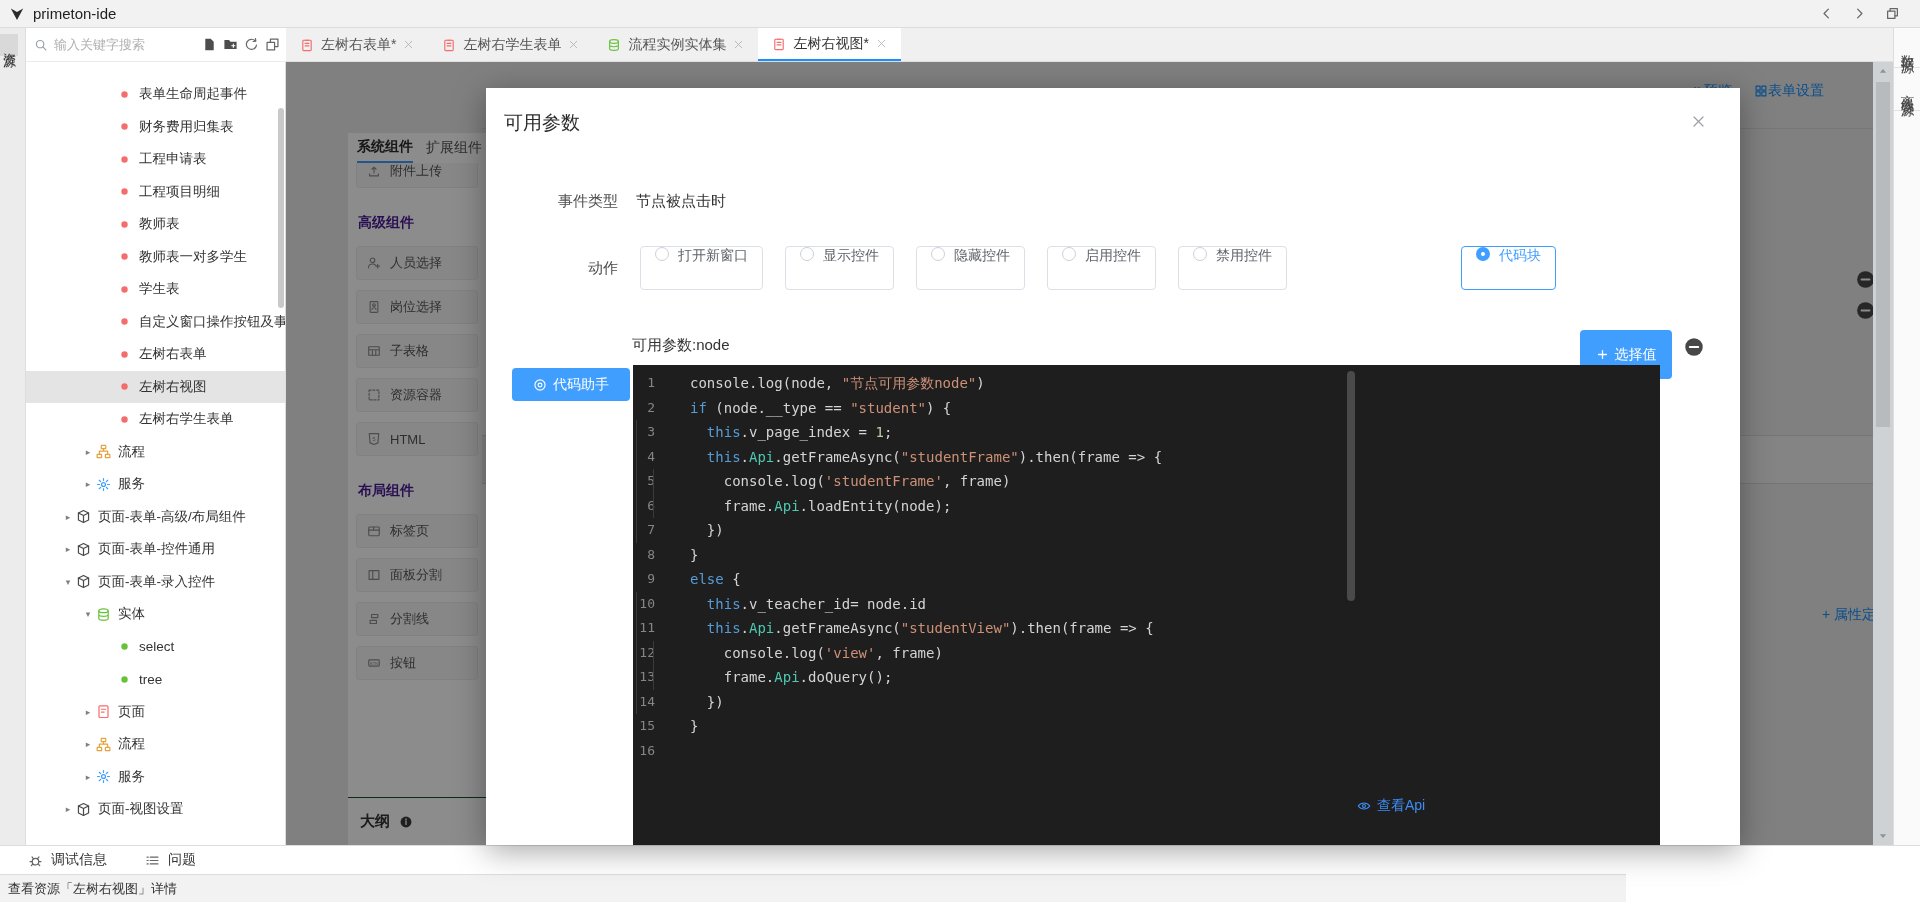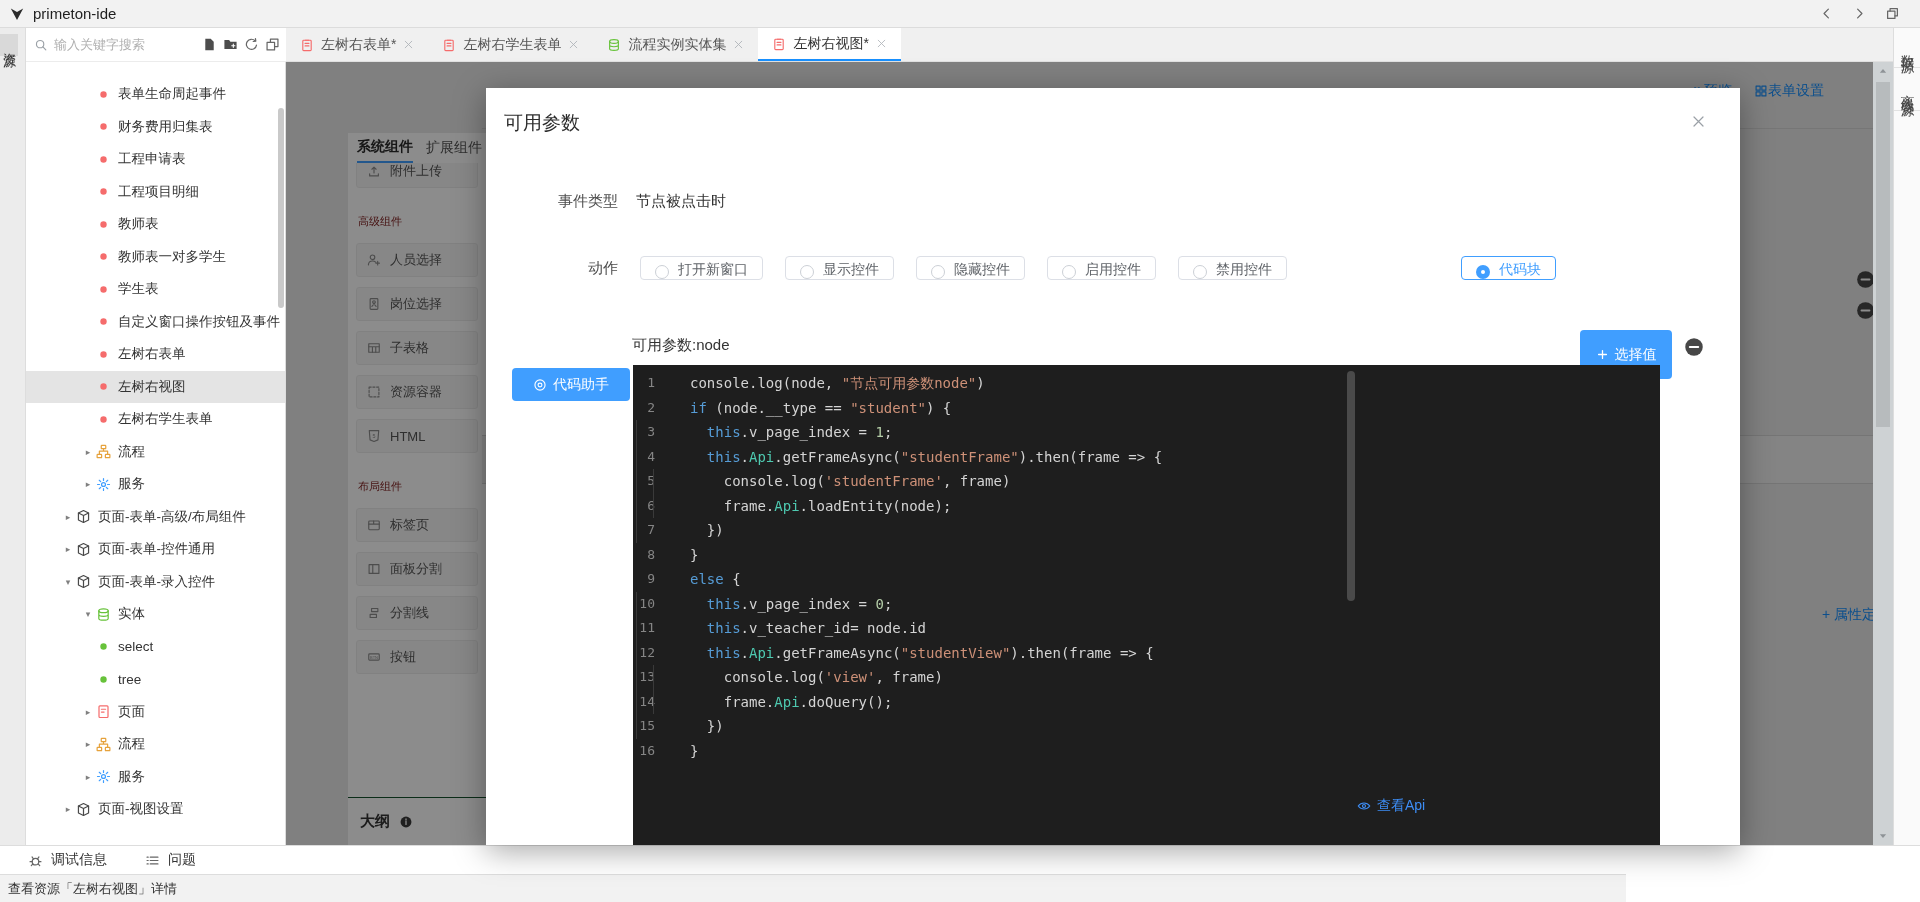--- a/index.html
+++ b/index.html
@@ -27,37 +27,37 @@
     border-bottom:1px solid #ececec;display:flex;align-items:center;padding-left:8px;box-sizing:border-box;}
   #search-ph{font-size:13px;color:#b0b0b0;margin-left:6px;white-space:nowrap;}
   #explorer-icons{margin-left:auto;display:flex;gap:6px;align-items:center;padding-right:6px;}
   #tree-panel{position:absolute;left:26px;top:62px;width:260px;height:783px;background:#fff;
     border-right:1px solid #ddd;box-sizing:border-box;overflow:hidden;}
   #tree{padding-top:16px;}
   .trow{display:flex;align-items:center;height:32.5px;font-size:13.5px;color:#333;white-space:nowrap;}
   .trow.sel{background:#e4e4e4;}
   .trow .arr{width:16px;font-size:9px;color:#808080;text-align:center;flex:none;}
   .trow .ic{margin-right:7px;}
-  .lv1{padding-left:34px}.lv2{padding-left:54px}.lv3{padding-left:70px}
+  .lv1{padding-left:34px}.lv2{padding-left:54px}.lv3{padding-left:91px}
   #tree-scroll{position:absolute;right:1px;top:46px;width:6px;height:200px;background:#c9c9c9;border-radius:3px;}
   
   #tab-bar{position:absolute;left:286px;top:28px;width:1607px;height:34px;background:#f0f0f0;
     border-bottom:1px solid #e0e0e0;display:flex;box-sizing:border-box;}
   .tab{display:flex;align-items:center;gap:7px;padding:0 14px;font-size:14px;color:#555;box-sizing:border-box;}
   .tab.active{background:#fff;border-bottom:2px solid #1890ff;color:#333;}
   .tab-close{opacity:.75;}
   
   #main{position:absolute;left:286px;top:62px;width:1587px;height:783px;background:#e9e9e9;overflow:hidden;}
   #overlay{position:absolute;inset:0;background:rgba(0,0,0,0.45);z-index:3;}
   #cpanel{position:absolute;left:62px;top:71px;width:138px;bottom:0;background:#fff;z-index:1;}
   #cp-tabs{height:30px;display:flex;gap:13px;padding:0 9px;font-size:14px;align-items:center;background:#fff;position:relative;z-index:2;}
   .cp-tab{height:100%;display:flex;align-items:center;box-sizing:border-box;color:#555;white-space:nowrap;}
   .cp-tab.active{color:#2b2b2b;font-weight:bold;border-bottom:2px solid #409eff;}
   #cp-body{position:absolute;top:30px;bottom:48px;left:0;right:0;overflow:hidden;padding:0 8px;}
-  .psec-title{font-size:11px;font-weight:normal;color:#7f1d1d;margin:26px 0 14px 2px;}
+  .psec-title{font-size:14px;font-weight:bold;color:#4c1d95;margin:26px 0 14px 2px;}
   .pitem{height:34px;background:#f6f6f6;border:1px solid #ececec;border-radius:3px;display:flex;
     align-items:center;gap:9px;padding:0 10px;margin-bottom:10px;color:#555;font-size:13px;box-sizing:border-box;white-space:nowrap;}
   .pitem.clipped{margin-top:-9px;}
   #cp-footer{position:absolute;bottom:0;left:0;right:0;height:48px;border-top:1px solid #14532d;
     display:flex;align-items:center;gap:9px;padding:0 12px;font-size:15px;font-weight:bold;color:#333;box-sizing:border-box;}
   #hdr-links{position:absolute;left:1404px;top:20px;display:flex;gap:22px;color:#1890ff;font-size:14px;z-index:1;}
   .hlink{display:flex;align-items:center;white-space:nowrap;}
   #hline1{position:absolute;left:196px;right:0;top:66px;border-top:1px solid #d8d8d8;z-index:1;}
   #band{position:absolute;left:196px;right:0;top:373px;height:49px;background:#f1f1f1;
     border-top:1px solid #d5d5d5;border-bottom:1px solid #d5d5d5;z-index:1;box-sizing:border-box;}
@@ -76,21 +76,21 @@
   #modal{position:absolute;left:486px;top:88px;width:1254px;height:757px;background:#fff;z-index:10;
     box-shadow:0 6px 30px rgba(0,0,0,.35);box-sizing:border-box;}
   #m-title{position:absolute;left:18px;top:22px;font-size:19px;color:#2c2c2c;font-weight:500;}
   #m-close{position:absolute;right:34px;top:26px;cursor:pointer;}
   .m-row{position:absolute;left:0;display:flex;align-items:center;}
   #row-event{top:102px;height:22px;}
   #row-action{top:163px;height:34px;}
   .m-label{width:132px;text-align:right;font-size:15px;color:#4d4d4d;flex:none;}
   .m-value{margin-left:18px;font-size:15px;color:#333;}
   #actions{display:flex;gap:22px;margin-left:22px;align-items:center;}
-  .abox{height:24px;border:1px solid #dcdfe6;border-radius:4px;display:flex;align-items:flex-end;
+  .abox{height:44px;border:1px solid #dcdfe6;border-radius:4px;display:flex;align-items:flex-start;
     gap:9px;padding:0 14px;font-size:14px;color:#5f6368;box-sizing:border-box;white-space:nowrap;background:#fff;}
   .abox .radio{width:14px;height:14px;border:1px solid #ccd0d6;border-radius:50%;box-sizing:border-box;background:#fff;flex:none;}
   .abox.sel{border-color:#409eff;color:#409eff;margin-left:152px;}
   .abox.sel .radio{border:none;background:#409eff;position:relative;}
   .abox.sel .radio::after{content:"";position:absolute;left:5px;top:5px;width:4px;height:4px;border-radius:50%;background:#fff;}
   #params{position:absolute;left:146px;top:248px;font-size:15px;color:#333;}
   .blue-btn{position:absolute;background:#409eff;border:none;border-radius:4px;color:#fff;font-size:14px;
     display:flex;align-items:center;justify-content:center;gap:6px;cursor:pointer;
     font-family:"Liberation Sans","DejaVu Sans",sans-serif;}
   #btn-select{left:1094px;top:242px;width:92px;height:49px;}
@@ -715,21 +715,20 @@
       <div id="codelines">
           <div class="cl">console.log(node, <span class="str">"节点可用参数node"</span>)</div>
           <div class="cl"><span class="kw">if</span> (node.__type == <span class="str">"student"</span>) {</div>
           <div class="cl">  <span class="kw">this</span>.v_page_index = <span class="num">1</span>;<span class="guide" style="left: 3px;"></span></div>
           <div class="cl">  <span class="kw">this</span>.<span class="ty">Api</span>.getFrameAsync(<span class="str">"studentFrame"</span>).then(frame =&gt; {<span class="guide" style="left: 3px;"></span></div>
           <div class="cl">    console.log(<span class="str">'studentFrame'</span>, frame)<span class="guide" style="left: 3px;"></span><span class="guide" style="left: 19.9px;"></span></div>
           <div class="cl">    frame.<span class="ty">Api</span>.loadEntity(node);<span class="guide" style="left: 3px;"></span><span class="guide" style="left: 19.9px;"></span></div>
           <div class="cl">  })<span class="guide" style="left: 3px;"></span></div>
           <div class="cl">}</div>
           <div class="cl"><span class="kw">else</span> {</div>
-          <div class="cl">  <span class="kw">this</span>.v_page_index = <span class="num">0</span>;<span class="guide" style="left: 3px;"></span></div>
           <div class="cl">  <span class="kw">this</span>.v_teacher_id= node.id<span class="guide" style="left: 3px;"></span></div>
           <div class="cl">  <span class="kw">this</span>.<span class="ty">Api</span>.getFrameAsync(<span class="str">"studentView"</span>).then(frame =&gt; {<span class="guide" style="left: 3px;"></span></div>
           <div class="cl">    console.log(<span class="str">'view'</span>, frame)<span class="guide" style="left: 3px;"></span><span class="guide" style="left: 19.9px;"></span></div>
           <div class="cl">    frame.<span class="ty">Api</span>.doQuery();<span class="guide" style="left: 3px;"></span><span class="guide" style="left: 19.9px;"></span></div>
           <div class="cl">  })<span class="guide" style="left: 3px;"></span></div>
           <div class="cl">}</div>
         </div>
       <div id="ed-thumb"></div>
       <div id="api-link">
         <span class="ic i14">

